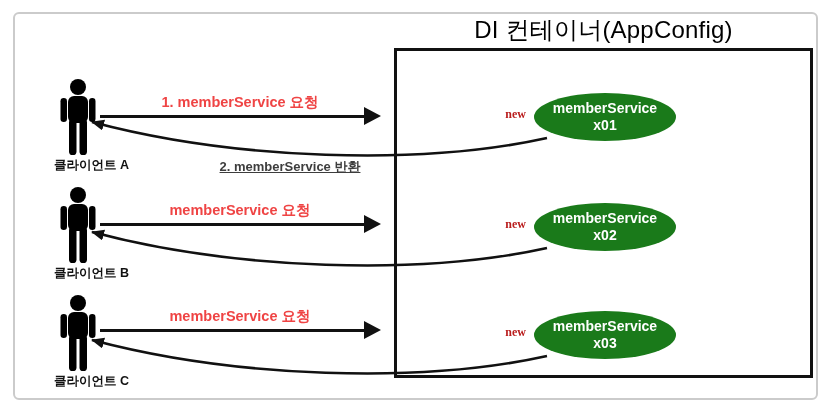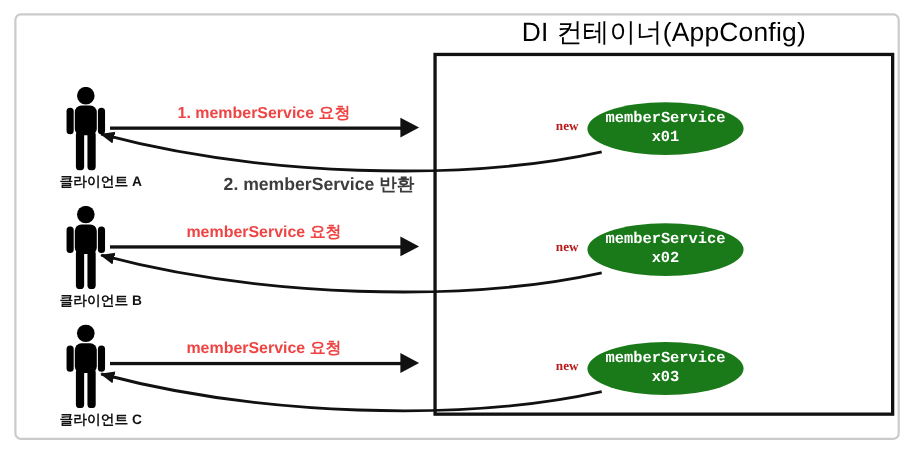--- a/index.html
+++ b/index.html
@@ -41,21 +41,21 @@
   .req-label {
     position:absolute; left:110px; width:260px; text-align:center;
     font-size:14.5px; font-weight:700; color:#ef4444; white-space:nowrap;
   }
   .req-label-a { top:93px; }
   .req-label-b { top:201px; }
   .req-label-c { top:307px; }
 
   .ret-label {
     position:absolute; left:160px; width:260px; top:158px; text-align:center;
-    font-size:16px; font-weight:700; color:#3d3d3d; white-space:nowrap;
+    font-size:13px; font-weight:700; color:#3d3d3d; white-space:nowrap;text-decoration:underline;
   }
 
   .req-line { position:absolute; left:100px; width:266px; height:3px; background:#111111; }
   .req-line-a { top:115px; }
   .req-line-b { top:223px; }
   .req-line-c { top:329px; }
   .req-head {
     position:absolute; left:364px; width:0; height:0;
     border-left:17px solid #111111; border-top:9px solid transparent; border-bottom:9px solid transparent;
   }
@@ -68,21 +68,21 @@
     font-size:12px; font-weight:600; color:#b91c1c;font-family:Liberation Serif, serif;
   }
   .new-a { top:107px; }
   .new-b { top:217px; }
   .new-c { top:325px; }
 
   .ellipse {
     position:absolute; left:534px; width:142px; height:48px;
     background:#1a7a1a; border-radius:50%;
     display:flex; flex-direction:column; align-items:center; justify-content:center;
-    color:#ffffff; font-weight:700; font-size:14px; line-height:17px;font-family:Liberation Mono, monospace;
+    color:#ffffff; font-weight:700; font-size:14px; line-height:17px;
   }
   .ellipse-1 { top:93px; }
   .ellipse-2 { top:203px; }
   .ellipse-3 { top:311px; }
 </style>
 </head>
 <body>
 
 <div class="canvas">
 

